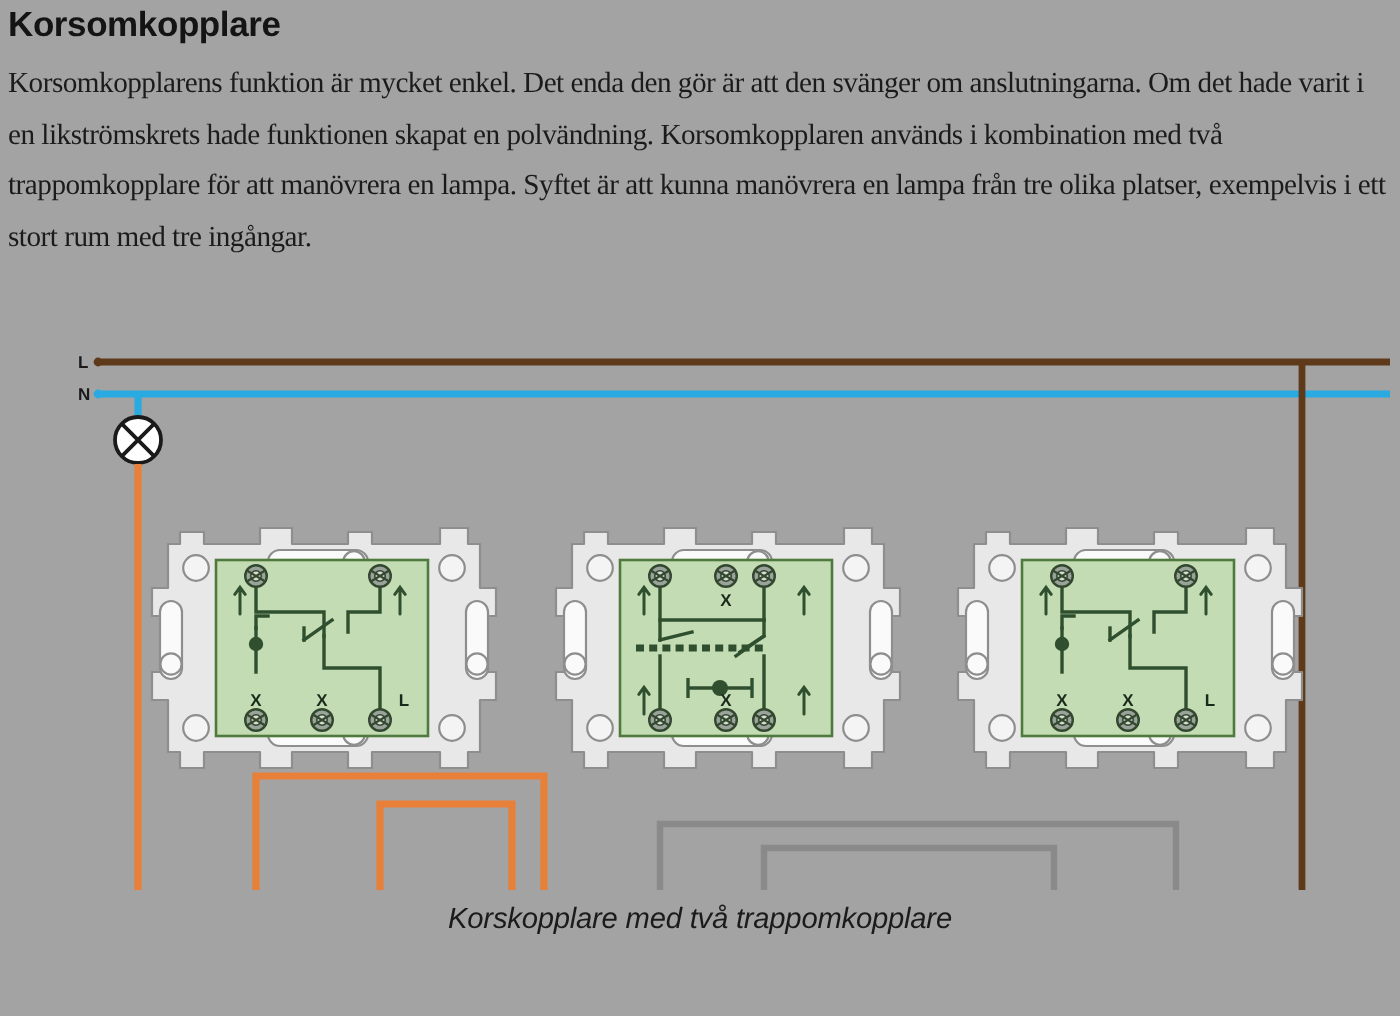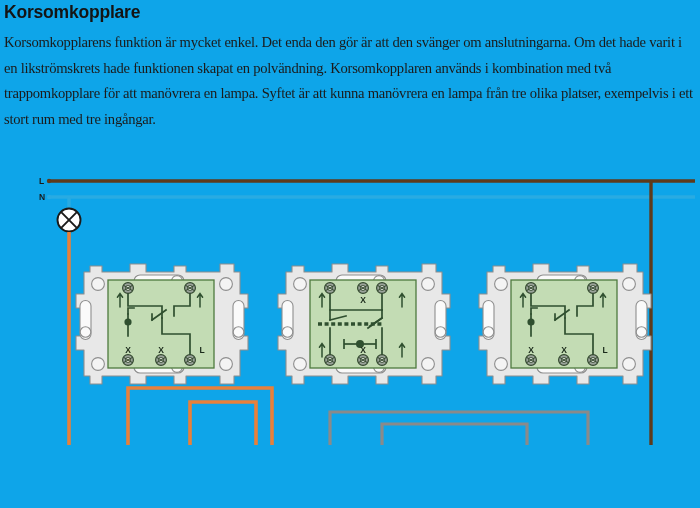--- a/index.html
+++ b/index.html
@@ -12,21 +12,21 @@
     height: 508px;
     font-family: "Liberation Sans", sans-serif;
     color: #1a1a1a;
     overflow: hidden;
     position: relative;
   }
   #page {
     position: relative;
     width: 700px;
     height: 508px;
-    background: #0ea5e9;
+    background: #a3a3a3;
   }
   .heading {
     position: absolute;
     left: 4px;
     top: 2px;
     font-size: 17.5px;
     font-weight: bold;
     letter-spacing: -0.2px;
     color: #141414;
   }
@@ -259,14 +259,15 @@
         <use href="#screw" transform="translate(79,102)"></use>
         <use href="#screw" transform="translate(108,102)"></use>
         <text x="46" y="95" text-anchor="middle" font-family="Liberation Sans, sans-serif" font-size="8.5" font-weight="bold" fill="#1a2a1a">X</text>
         <text x="79" y="95" text-anchor="middle" font-family="Liberation Sans, sans-serif" font-size="8.5" font-weight="bold" fill="#1a2a1a">X</text>
         <text x="120" y="95" text-anchor="middle" font-family="Liberation Sans, sans-serif" font-size="8.5" font-weight="bold" fill="#1a2a1a">L</text>
       </g>
 
     </svg>
   </div>
 
+  <div class="caption">Korskopplare med två trappomkopplare</div>
 
 </div>
 
 </body></html>

